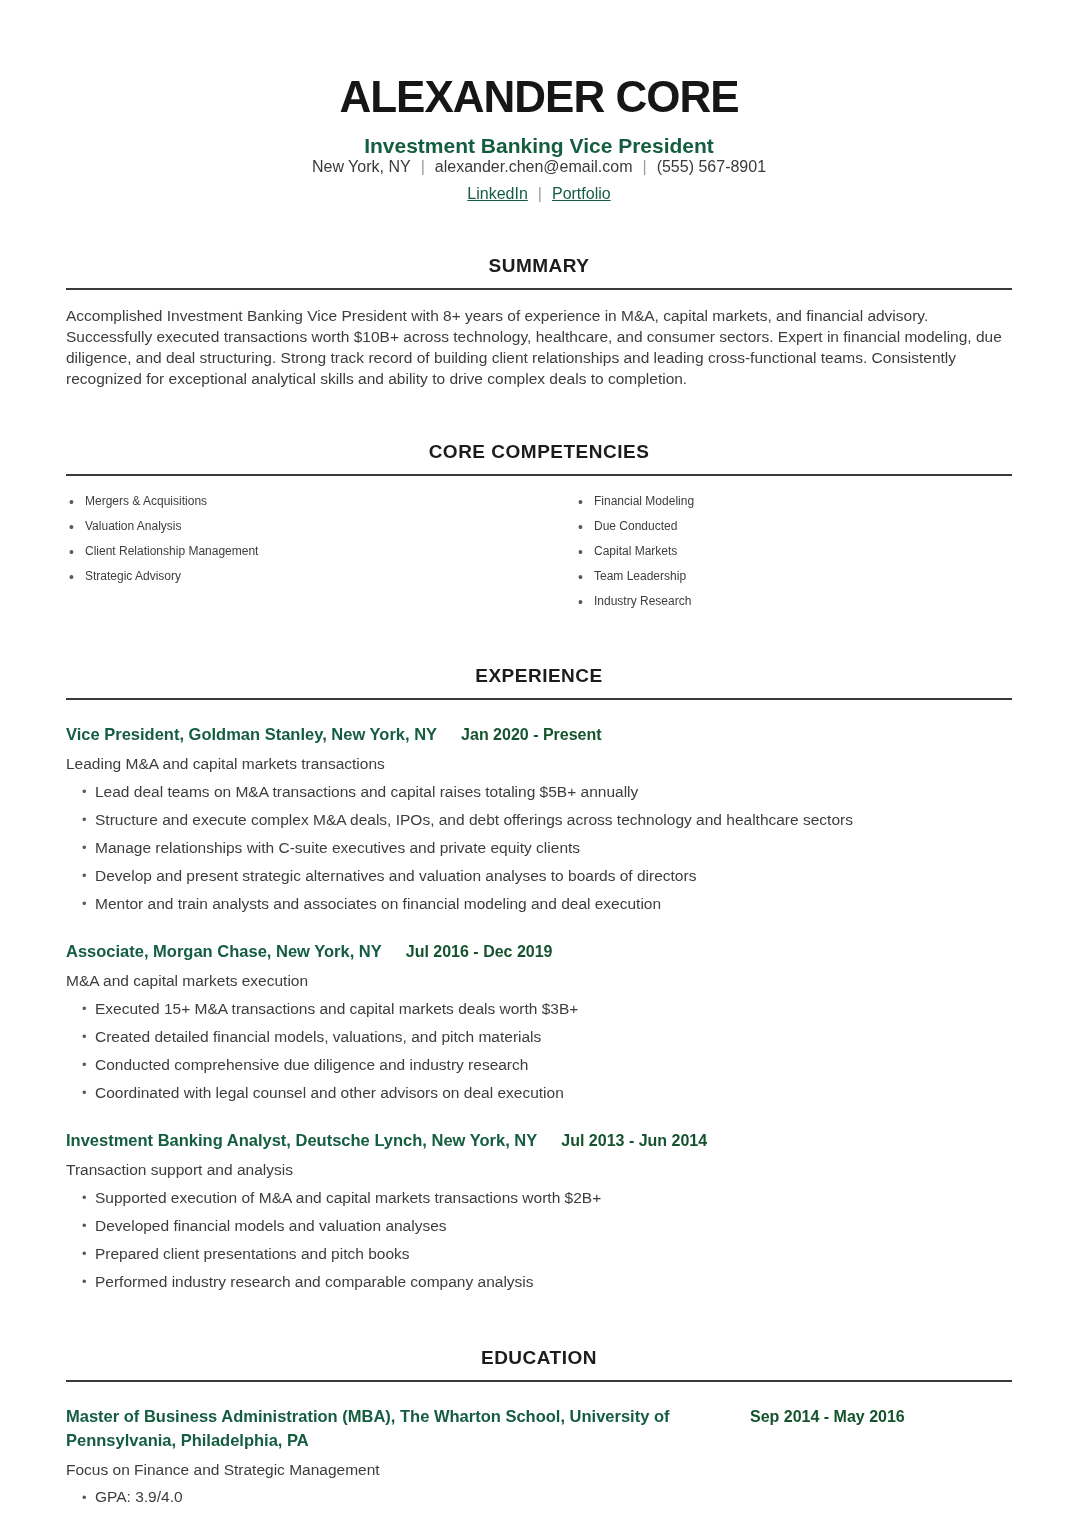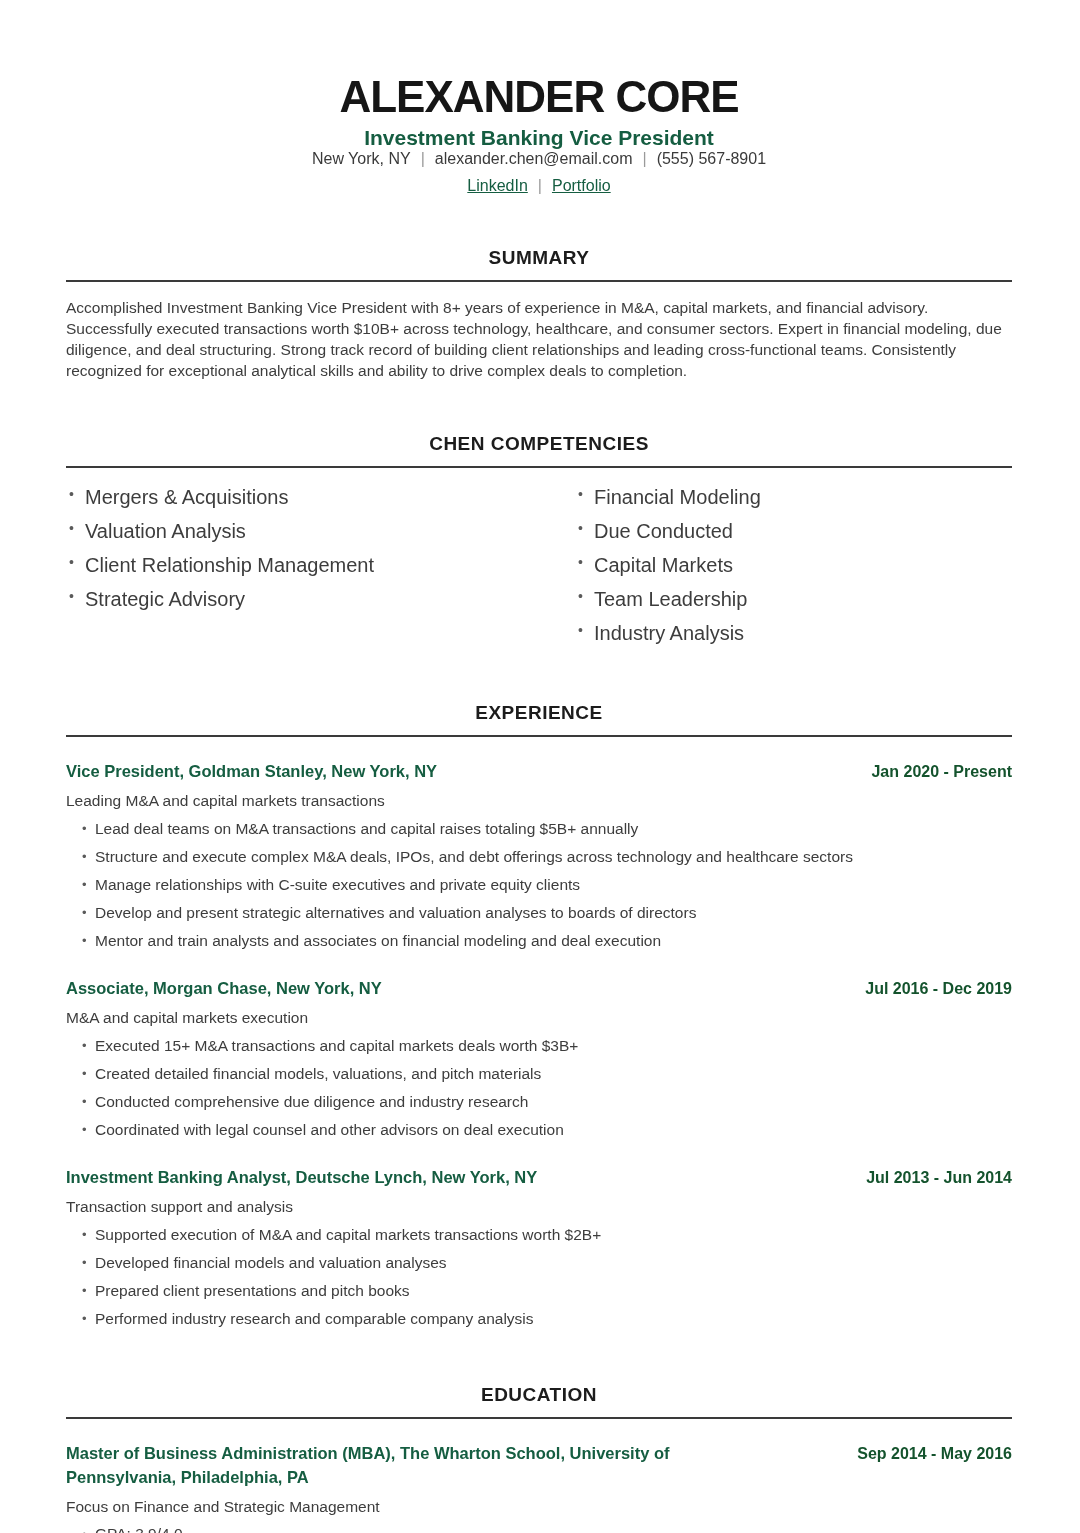--- a/index.html
+++ b/index.html
@@ -18,21 +18,21 @@
   .resume-header { text-align: center; }
   .candidate-name {
     margin: 0;
     font-size: 44px;
     font-weight: 700;
     letter-spacing: -1px;
     color: #161616;
     line-height: 1.05;
   }
   .candidate-title {
-    margin-top: 6px;
+    margin-top: 14px;
     font-size: 21px;
     font-weight: 700;
     color: #155d41;
   }
   .contact-line {
     font-size: 16px;
     color: #3a3a3a;
   }
   .sep { color: #9a9a9a; margin: 0 10px; }
   .links-line { margin-top: 9px; font-size: 16px; }
@@ -70,38 +70,38 @@
   .comp-grid {
     display: grid;
     grid-template-columns: 1fr 1fr;
     column-gap: 72px;
     margin-top: 12px;
   }
   .comp-list { list-style: none; margin: 0; padding: 0; }
   .comp-list li {
     position: relative;
     padding: 5.5px 0 5.5px 19px;
-    font-size: 20px;
+    font-size: 12px;
     color: #3d3d3d;
   }
   .comp-list li::before {
     content: "\2022";
     position: absolute;
     left: 3px;
     top: 6px;
     color: #5a5a5a;
     font-size: 14px;
   }
 
   
   .job { margin-top: 23px; }
   .job-header {
     display: flex;
-    justify-content: space-between;
     align-items: baseline;
+    gap: 24px;
   }
   .job-title {
     font-size: 16.5px;
     font-weight: 700;
     color: #155d41;
     line-height: 1.4;
   }
   .job-dates {
     font-size: 16px;
     font-weight: 700;
@@ -147,35 +147,35 @@
     </div>
   </header>
 
   <section class="section">
     <h2 class="section-heading">SUMMARY</h2>
     <hr class="rule">
     <p class="summary-body">Accomplished Investment Banking Vice President with 8+ years of experience in M&amp;A, capital markets, and financial advisory. Successfully executed transactions worth $10B+ across technology, healthcare, and consumer sectors. Expert in financial modeling, due diligence, and deal structuring. Strong track record of building client relationships and leading cross-functional teams. Consistently recognized for exceptional analytical skills and ability to drive complex deals to completion.</p>
   </section>
 
   <section class="section">
-    <h2 class="section-heading">CHEN COMPETENCIES</h2>
+    <h2 class="section-heading">CORE COMPETENCIES</h2>
     <hr class="rule">
     <div class="comp-grid">
       <ul class="comp-list">
         <li>Mergers &amp; Acquisitions</li>
         <li>Valuation Analysis</li>
         <li>Client Relationship Management</li>
         <li>Strategic Advisory</li>
       </ul>
       <ul class="comp-list">
         <li>Financial Modeling</li>
         <li>Due Conducted</li>
         <li>Capital Markets</li>
         <li>Team Leadership</li>
-        <li>Industry Analysis</li>
+        <li>Industry Research</li>
       </ul>
     </div>
   </section>
 
   <section class="section">
     <h2 class="section-heading">EXPERIENCE</h2>
     <hr class="rule">
 
     <div class="job">
       <div class="job-header">

